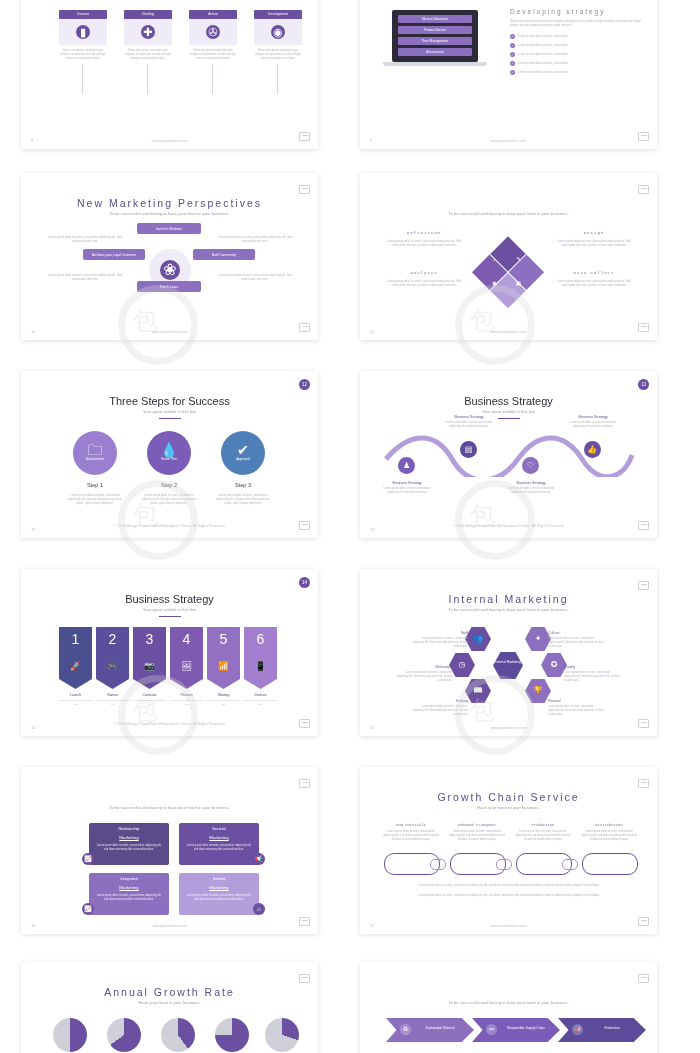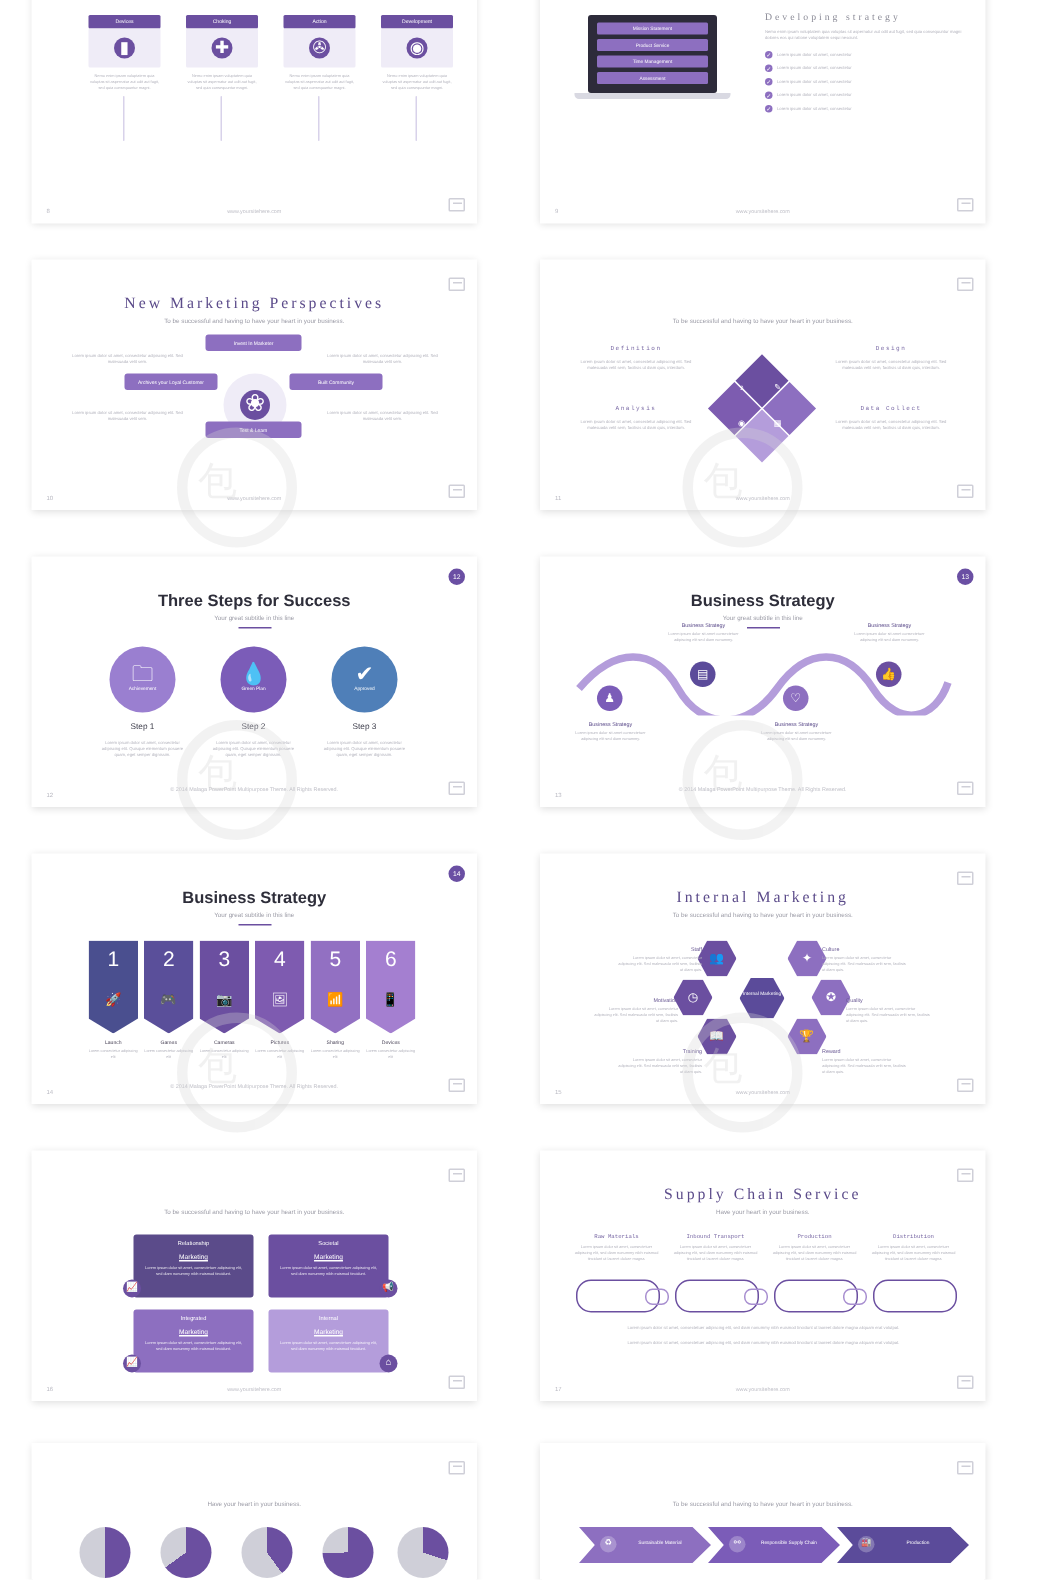--- a/index.html
+++ b/index.html
@@ -2,22 +2,22 @@
 <html><head>
 <meta charset="utf-8">
 <style>
   html,body{margin:0;padding:0;background:#ffffff;}
   body{width:700px;height:1053px;font-family:"Liberation Sans",sans-serif;color:#3a3a3a;position:relative;overflow:hidden;}
   .sheet{position:relative;width:700px;height:1053px;background:#ffffff;}
   .grid{position:absolute;left:0;top:0;width:700px;height:1053px;}
   .slide{position:absolute;background:#ffffff;box-shadow:0 1px 5px rgba(0,0,0,0.13);overflow:hidden;}
   .slide .inner{position:absolute;left:0;top:0;right:0;bottom:0;}
   .ttl{position:absolute;left:0;right:0;text-align:center;color:#5b4b8a;letter-spacing:2px;}
-  .ttl.mono{font-family:Liberation Serif, serif;}
-  .ttl.sans{font-family:"Liberation Sans",sans-serif;font-weight:bold;color:#2e2e3a;letter-spacing:0;}
+  .ttl.mono{font-family:Liberation Sans, sans-serif;}
+  .ttl.sans{font-family:"Liberation Sans",sans-serif;font-weight:normal;color:#2e2e3a;letter-spacing:0;}
   .sub{position:absolute;left:0;right:0;text-align:center;color:#9a9aa5;font-size:4.2px;}
   .pgno{position:absolute;font-size:4px;color:#b9b9c2;}
   .foot{position:absolute;left:0;right:0;text-align:center;font-size:3.6px;color:#c0c0c8;}
   .badge{position:absolute;width:11px;height:11px;border-radius:50%;background:#6a4fa3;color:#fff;font-size:4.5px;line-height:11px;text-align:center;}
   .chip{position:absolute;border-radius:1px;}
   .lorem{position:absolute;font-size:3.2px;color:#b3b3bd;line-height:1.5;text-align:center;}
   .lorem.l{text-align:left;}
   .lorem.r{text-align:right;}
   .purple{background:#6b4fa0;}
   .purple2{background:#8d6fc0;}
@@ -319,21 +319,21 @@
           <div class="dot" style="left:232px;top:136px;width:12px;height:12px;background:#6b4fa0;"></div>
           <div class="icn" style="left:234px;top:138px;width:8px;line-height:8px;font-size:6.4px;">⌂</div>
           <div class="pgno" style="left:10px;bottom:6px;">16</div>
           <div class="foot" style="bottom:6px;">www.yoursitehere.com</div>
           <div class="corner" style="left:278px;top:12px;"></div>
           <div class="corner" style="left:278px;top:150px;"></div>
         </div>
       </div>
       <div class="slide" style="left:360px;top:767px;width:297px;height:167px;">
         <div class="inner">
-          <div class="ttl mono" style="top:24px;font-size:10.5px;">Supply Chain Service</div>
+          <div class="ttl mono" style="top:24px;font-size:10.5px;">Growth Chain Service</div>
           <div class="sub" style="top:38px;">Have your heart in your business.</div>
           <div class="smalllbl" style="left:22px;top:56px;width:58px;font-size:3.8px;color:#7a6aa5;font-family:'Liberation Mono',monospace;">Raw Materials</div>
           <div class="lorem" style="left:22px;top:63px;width:58px;font-size:2.6px;">Lorem ipsum dolor sit amet, consectetuer adipiscing elit, sed diam nonummy nibh euismod tincidunt ut laoreet dolore magna.</div>
           <div style="position:absolute;left:24px;top:86px;width:54px;height:20px;border:1.6px solid #6b4fa0;border-radius:10px;"></div>
           <div style="position:absolute;left:70px;top:92px;width:14px;height:9px;border:1.6px solid #a88fd0;border-radius:5px;"></div>
           <div class="smalllbl" style="left:88px;top:56px;width:58px;font-size:3.8px;color:#7a6aa5;font-family:'Liberation Mono',monospace;">Inbound Transport</div>
           <div class="lorem" style="left:88px;top:63px;width:58px;font-size:2.6px;">Lorem ipsum dolor sit amet, consectetuer adipiscing elit, sed diam nonummy nibh euismod tincidunt ut laoreet dolore magna.</div>
           <div style="position:absolute;left:90px;top:86px;width:54px;height:20px;border:1.6px solid #6b4fa0;border-radius:10px;"></div>
           <div style="position:absolute;left:136px;top:92px;width:14px;height:9px;border:1.6px solid #a88fd0;border-radius:5px;"></div>
           <div class="smalllbl" style="left:154px;top:56px;width:58px;font-size:3.8px;color:#7a6aa5;font-family:'Liberation Mono',monospace;">Production</div>
@@ -346,20 +346,21 @@
           <div class="lorem" style="left:30px;top:116px;width:238px;font-size:2.8px;">Lorem ipsum dolor sit amet, consectetuer adipiscing elit, sed diam nonummy nibh euismod tincidunt ut laoreet dolore magna aliquam erat volutpat.</div>
           <div class="lorem" style="left:30px;top:126px;width:238px;font-size:2.8px;">Lorem ipsum dolor sit amet, consectetuer adipiscing elit, sed diam nonummy nibh euismod tincidunt ut laoreet dolore magna aliquam erat volutpat.</div>
           <div class="pgno" style="left:10px;bottom:6px;">17</div>
           <div class="foot" style="bottom:6px;">www.yoursitehere.com</div>
           <div class="corner" style="left:278px;top:12px;"></div>
           <div class="corner" style="left:278px;top:150px;"></div>
         </div>
       </div>
       <div class="slide" style="left:21px;top:962px;width:297px;height:167px;">
         <div class="inner">
+          <div class="ttl mono" style="top:24px;font-size:10.5px;">Annual Growth Rate</div>
           <div class="sub" style="top:38px;">Have your heart in your business.</div>
           <div class="dot" style="left:32px;top:56px;width:34px;height:34px;background:conic-gradient(#6b4fa0 0deg 180deg,#cfcfd8 180deg 360deg);"></div>
           <div class="dot" style="left:86px;top:56px;width:34px;height:34px;background:conic-gradient(#6b4fa0 0deg 234deg,#cfcfd8 234deg 360deg);"></div>
           <div class="dot" style="left:140px;top:56px;width:34px;height:34px;background:conic-gradient(#6b4fa0 0deg 144deg,#cfcfd8 144deg 360deg);"></div>
           <div class="dot" style="left:194px;top:56px;width:34px;height:34px;background:conic-gradient(#6b4fa0 0deg 270deg,#cfcfd8 270deg 360deg);"></div>
           <div class="dot" style="left:244px;top:56px;width:34px;height:34px;background:conic-gradient(#6b4fa0 0deg 108deg,#cfcfd8 108deg 360deg);"></div>
           <div class="corner" style="left:278px;top:12px;"></div>
         </div>
       </div>
       <div class="slide" style="left:360px;top:962px;width:297px;height:167px;">

